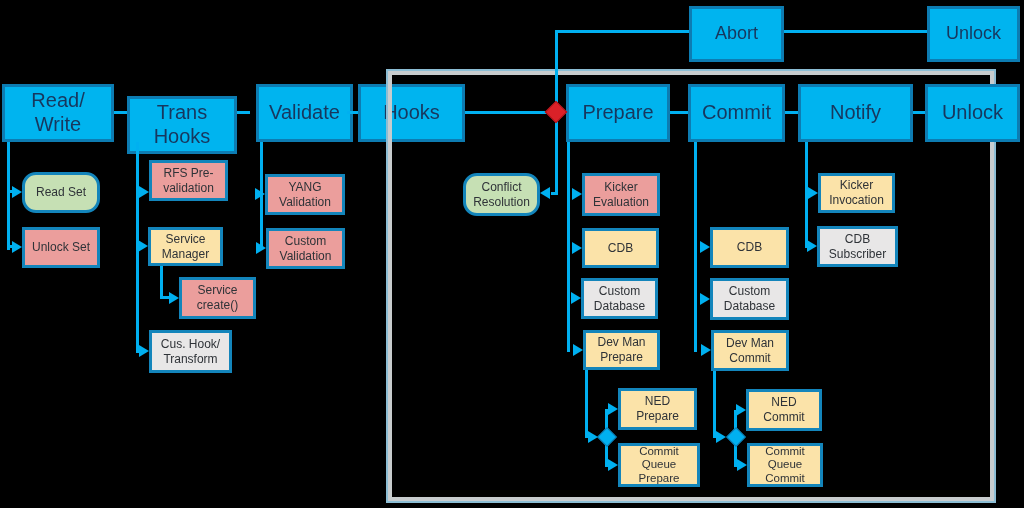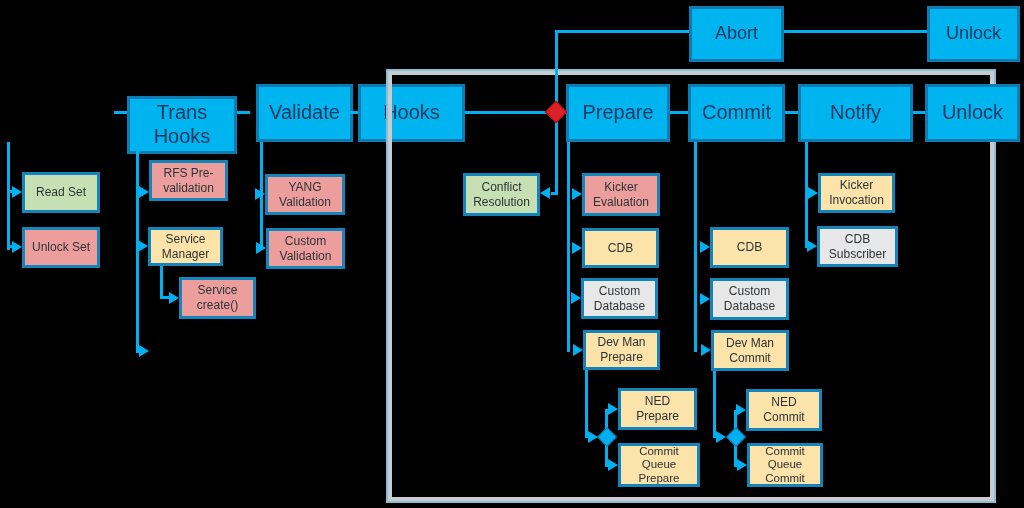--- a/index.html
+++ b/index.html
@@ -4,21 +4,21 @@
 <style>
   html,body{margin:0;padding:0;background:#000;}
   .canvas{position:relative;width:1024px;height:508px;background:#000;overflow:hidden;
           font-family:"Liberation Sans",sans-serif;padding-left:16px;}
   .box{position:absolute;display:flex;align-items:center;justify-content:center;
        text-align:center;box-sizing:border-box;white-space:pre-line;}
   .phase{background:#00b4ef;border:3px solid #0d7cb2;color:#17375e;
          font-size:20px;line-height:1.18;z-index:1;}
   .sub{border:3px solid #1385bb;color:#2f3338;font-size:12px;line-height:1.22;z-index:1;}
   .sub.small{font-size:11.5px;line-height:1.15;}
-  .green{background:#c6e0b4;} .pink{background:#eb9e9c;}
+  .green{background:#c6e0b4;border-radius:14px;} .pink{background:#eb9e9c;}
   .tan{background:#fbe3a9;} .grayf{background:#e8e7e7;}
   .ln{position:absolute;background:#00b0f0;z-index:4;}
   .arr{position:absolute;width:0;height:0;z-index:4;}
   .arr.r{border-top:6px solid transparent;border-bottom:6px solid transparent;border-left:10px solid #00b0f0;}
   .arr.l{border-top:6px solid transparent;border-bottom:6px solid transparent;border-right:10px solid #00b0f0;}
   .diamond{position:absolute;transform:rotate(45deg);z-index:5;box-sizing:border-box;}
   .diamond.red{width:16px;height:16px;background:#da2128;border:1px solid #a31318;}
   .diamond.cyan{width:14px;height:14px;background:#00b0f0;border:1px solid #0d7cb2;}
   .frame{position:absolute;left:386px;top:69px;width:610px;height:434px;box-sizing:border-box;
          border:2px solid #8cbdd4;box-shadow:inset 0 0 0 4px #c8ccce;z-index:2;}
@@ -27,20 +27,22 @@
 </head>
 <body>
 
 <div class="canvas">
 
   <div class="frame"></div>
 
   <div class="box phase" style="left:689px;top:6px;width:95px;height:56px;font-size:18px;">Abort</div>
   <div class="box phase" style="left:927px;top:6px;width:93px;height:56px;font-size:18px;">Unlock</div>
 
+  <div class="box phase" style="left:2px;top:84px;width:112px;height:58px;">Read/
+Write</div>
   <div class="box phase" style="left:127px;top:96px;width:110px;height:58px;">Trans
 Hooks</div>
   <div class="box phase" style="left:256px;top:84px;width:97px;height:58px;">Validate</div>
   <div class="box phase" style="left:358px;top:84px;width:107px;height:58px;">Hooks</div>
   <div class="box phase" style="left:566px;top:84px;width:104px;height:58px;">Prepare</div>
   <div class="box phase" style="left:688px;top:84px;width:97px;height:58px;">Commit</div>
   <div class="box phase" style="left:798px;top:84px;width:115px;height:58px;">Notify</div>
   <div class="box phase over" style="left:925px;top:84px;width:95px;height:58px;">Unlock</div>
 
   <div class="ln" style="left:114px;top:111px;width:13px;height:3px;"></div>
@@ -72,20 +74,22 @@
   <div class="arr r" style="left:139px;top:345px;"></div>
   <div class="box sub pink" style="left:149px;top:160px;width:79px;height:41px;">RFS Pre-
 validation</div>
   <div class="box sub tan" style="left:148px;top:227px;width:75px;height:39px;">Service
 Manager</div>
   <div class="ln" style="left:160px;top:266px;width:3px;height:33px;"></div>
   <div class="ln" style="left:160px;top:296px;width:10px;height:3px;"></div>
   <div class="arr r" style="left:169px;top:292px;"></div>
   <div class="box sub pink" style="left:179px;top:277px;width:77px;height:42px;">Service
 create()</div>
+  <div class="box sub grayf" style="left:149px;top:330px;width:83px;height:43px;">Cus. Hook/
+Transform</div>
 
   <div class="ln" style="left:260px;top:142px;width:3px;height:107px;"></div>
   <div class="arr r" style="left:255px;top:188px;"></div>
   <div class="arr r" style="left:256px;top:242px;"></div>
   <div class="box sub pink" style="left:265px;top:174px;width:80px;height:41px;">YANG
 Validation</div>
   <div class="box sub pink" style="left:266px;top:228px;width:79px;height:41px;">Custom
 Validation</div>
 
   <div class="box sub green" style="left:463px;top:173px;width:77px;height:43px;">Conflict

